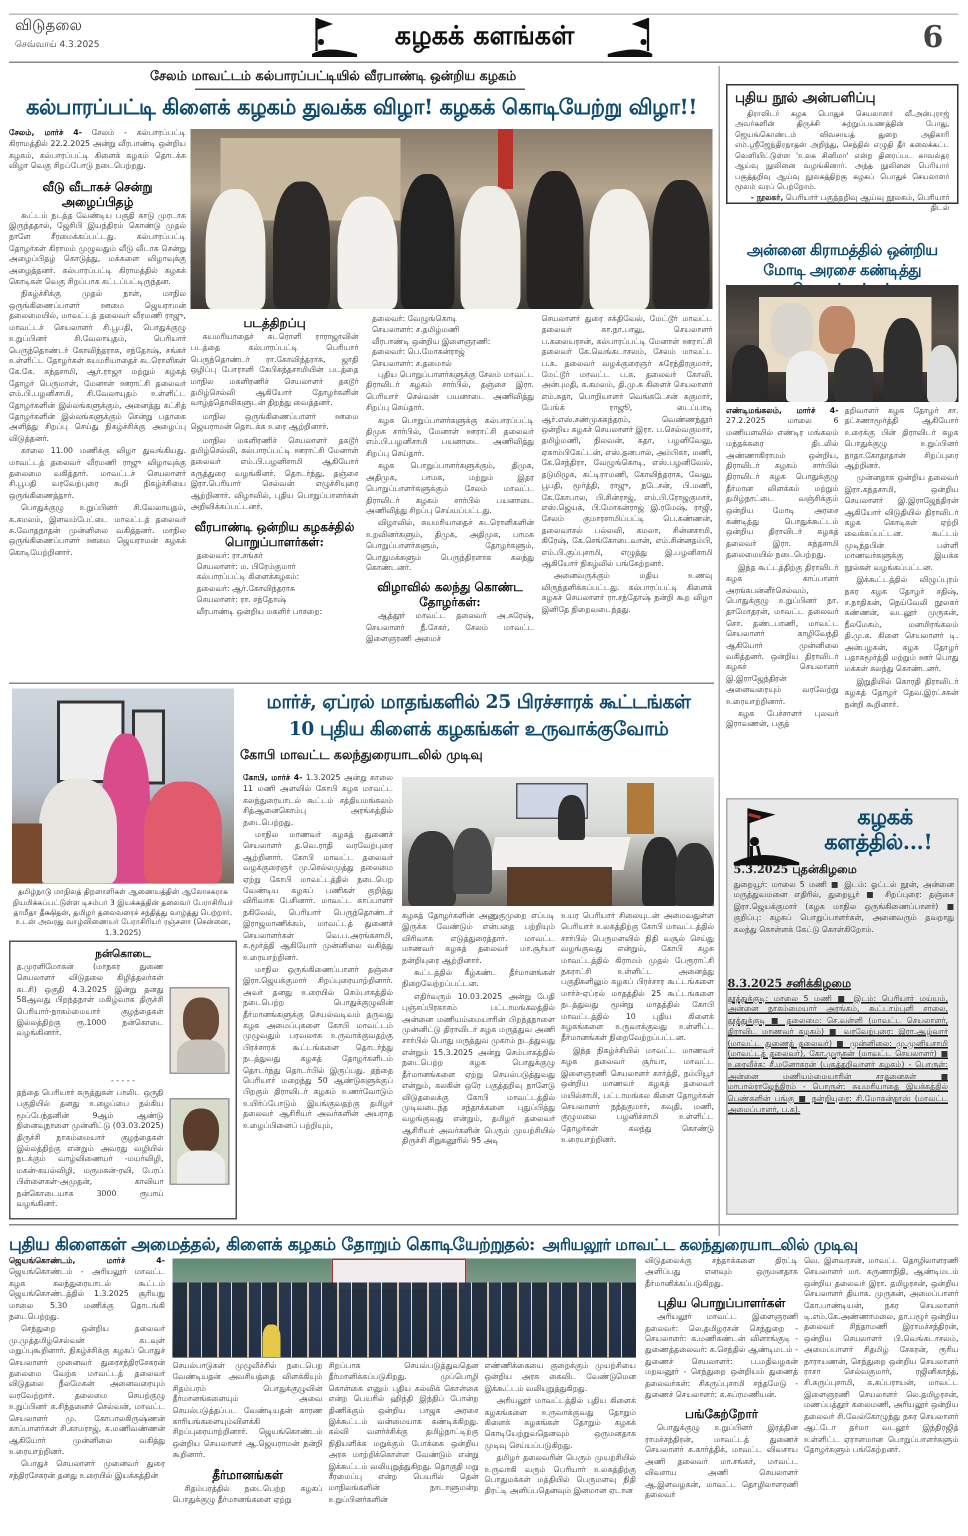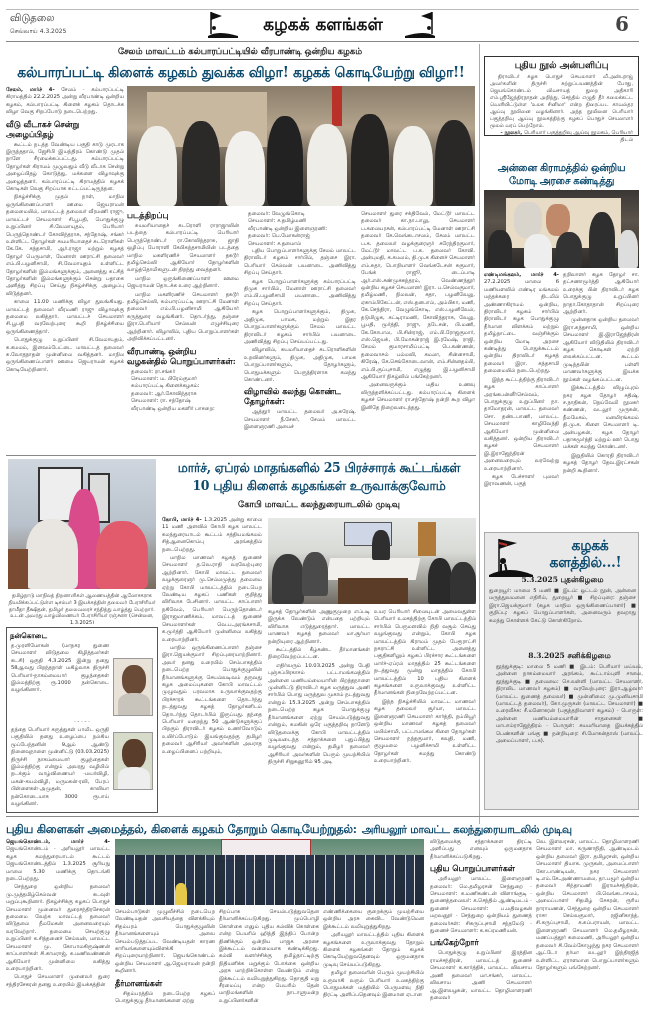--- a/index.html
+++ b/index.html
@@ -2,29 +2,29 @@
 <html><head>
 <meta charset="utf-8">
 <style>
   * { box-sizing: border-box; margin: 0; padding: 0; }
   html, body { width: 645px; height: 1024px; background: #fff; overflow: hidden; }
   body { font-family: "DejaVu Serif", serif; color: #111; position: relative; }
   .abs { position: absolute; }
   .body-text { font-family: "DejaVu Sans", sans-serif; font-size: 5.2px; line-height: 7.4px; color: #333; text-align: justify; overflow: hidden; }
   .body-text p { text-indent: 8px; margin-bottom: 1px; }
   .dateline { font-weight: bold; color: #111; }
-  .subhead { font-family: "DejaVu Serif", serif; font-weight: bold; font-size: 8px; line-height: 10px; text-align: left; color: #111; margin: 3px 0 2px; }
+  .subhead { font-family: "DejaVu Serif", serif; font-weight: bold; font-size: 8px; line-height: 10px; text-align: center; color: #111; margin: 3px 0 2px; }
   .photo { position: absolute; overflow: hidden; }
   .rule { position: absolute; background: #888; }
   .mast-left { left: 10px; top: 12px; font-family: "DejaVu Sans", sans-serif; }
   .mast-paper { font-size: 10px; color: #333; }
   .mast-date { font-size: 6px; color: #444; margin-top: 2px; }
   .mast-title { left: 208px; top: 8px; width: 230px; height: 32px; text-align: center; font-family: "DejaVu Serif", serif; font-weight: bold; font-size: 17px; line-height: 32px; }
   .page-num { right: 16px; top: 12px; font-family: "DejaVu Serif", serif; font-weight: bold; font-size: 20px; color: #444; }
-  .h-small { font-family: "DejaVu Serif", serif; font-weight: bold; font-size: 9px; text-align: center; color: #222; }
+  .h-small { font-family: "DejaVu Serif", serif; font-weight: bold; font-size: 9px; color: #222; }
   .h-big { font-family: "DejaVu Serif", serif; font-weight: bold; text-align: center; color: #0c4a6e; letter-spacing: -0.3px; }
   .boxed { position: absolute; border: 1px solid #555; }
   .caption { font-family: "DejaVu Sans", sans-serif; font-size: 5.2px; line-height: 7px; color: #333; text-align: center; }
   .person { position: absolute; border-radius: 45% 45% 10% 10%; }
   .kalam-box { background: #e9e9e9; }
 </style>
 </head>
 <body>
 
 <div class="abs mast-left">
@@ -76,21 +76,21 @@
   <div class="person" style="left:224px;top:28px;width:38px;height:92px;background:#262422;"></div>
   <div class="person" style="left:266px;top:40px;width:40px;height:80px;background:#f1efea;"></div>
   <div class="person" style="left:308px;top:34px;width:38px;height:86px;background:#2a2826;"></div>
 </div>
 
 <div class="abs body-text" style="left:127px;top:210px;width:112px;height:244px;">
   <div class="subhead" style="margin-top:0">படத்திறப்பு</div>
   <p>சுயமரியாதைச் சுடரொளி ராராஜாவின் படத்தை கல்பாரப்பட்டி பெரியார் பெருந்தொண்டர் ரா.கோவிந்தராசு, ஜாதி ஒழிப்பு போராளி கேபிகந்தசாமியின் படத்தை மாநில மகளிரணிச் செயலாளர் தகடூர் தமிழ்செல்வி ஆகியோர் தோழர்களின் வாழ்த்தொலிகளுடன் திறந்து வைத்தனர்.</p>
   <p>மாநில ஒருங்கிணைப்பாளர் ஊமை ஜெயராமன் தொடக்க உரை ஆற்றினார்.</p>
   <p>மாநில மகளிரணிச் செயலாளர் தகடூர் தமிழ்செல்வி, கல்பாரப்பட்டி ஊராட்சி மேனாள் தலைவர் எம்.பி.பழனிசாமி ஆகியோர் கருத்துரை வழங்கினர். தொடர்ந்து, தஞ்சை இரா.பெரியார் செல்வன் எழுச்சியுரை ஆற்றினார். விழாவில், புதிய பொறுப்பாளர்கள் அறிவிக்கப்பட்டனர்.</p>
-  <div class="subhead">வீரபாண்டி ஒன்றிய வழகன்தில் பொறுப்பாளர்கள்:</div>
+  <div class="subhead">வீரபாண்டி ஒன்றிய கழகச்தில் பொறுப்பாளர்கள்:</div>
   <div style="padding-left:4px;">
     <div>தலைவர்: ரா.சங்கர்</div>
     <div>செயலாளர்: ம. பிரேம்குமார்</div>
     <div>கல்பாரப்பட்டி கிளைக்கழகம்:</div>
     <div>தலைவர்: ஆர்.கோவிந்தராசு</div>
     <div>செயலாளர்: ரா. சந்தோஷ்</div>
     <div>வீரபாண்டி ஒன்றிய மகளிர் பாசறை:</div>
   </div>
 </div>
 
@@ -161,21 +161,21 @@
         <circle cx="14" cy="24" r="3" fill="#111"></circle>
         <path d="M12 27 L12 36 M16 27 L18 36" stroke="#111" stroke-width="2"></path>
       </svg>
   </div>
   <div class="abs h-big" style="left:60px;top:4px;width:90px;font-size:14px;line-height:17px;">கழகக்</div>
   <div class="abs h-big" style="left:48px;top:21px;width:105px;font-size:14px;line-height:17px;">களத்தில்...!</div>
   <div class="abs" style="left:4px;top:42px;width:147px;">
     <div class="h-small" style="font-size:7.5px;">5.3.2025 புதன்கிழமை</div>
     <div class="body-text" style="height:42px;margin-top:2px;">துறையூர்: மாலை 5 மணி ■ இடம்: ஓட்டல் நூன், அன்னை மருத்துவமனை எதிரில், துறையூர் ■ சிறப்புரை: தஞ்சை இரா.ஜெயக்குமார் (கழக மாநில ஒருங்கிணைப்பாளர்) ■ குறிப்பு: கழகப் பொறுப்பாளர்கள், அனைவரும் தவறாது கலந்து கொள்ளக் கேட்டு கொள்கிறோம்.</div>
   </div>
-  <div class="abs" style="left:11px;top:118px;width:147px;">
+  <div class="abs" style="left:0;top:118px;width:147px;text-decoration:underline;">
     <div class="h-small" style="font-size:7.5px;">8.3.2025 சனிக்கிழமை</div>
     <div class="body-text" style="height:112px;margin-top:2px;">தூத்துக்குடி: மாலை 5 மணி ■ இடம்: பெரியார் மய்யம், அன்னை நாகம்மையார் அரங்கம், கூட்டாம்புளி சாலை, தூத்துக்குடி ■ தலைமை: செ.வள்ளி (மாவட்ட செயலாளர், திராவிட மாணவர் கழகம்) ■ வரவேற்புரை: இரா.ஆழ்வார் (மாவட்ட துணைத் தலைவர்) ■ முன்னிலை: மு.முனியசாமி (மாவட்டத் தலைவர்), கோ.முருகன் (மாவட்ட செயலாளர்) ■ உரைவீச்சு: சீ.மனோகரன் (பகுத்தறிவாளர் கழகம்) - பொருள்: அன்னை மணியம்மையாரின் சாதனைகள் ■ மாபால்ராஜேந்திரம் - பொருள்: சுயமரியாதை இயக்கத்தில் பெண்களின் பங்கு ■ நன்றியுரை: சி.மோகன்தாஸ் (மாவட்ட அமைப்பாளர், ப.க).</div>
   </div>
 </div>
 
 <div class="rule" style="left:6px;top:455px;width:470px;height:1px;"></div>
 <div class="photo" style="left:8px;top:459px;width:148px;height:130px;background:linear-gradient(180deg,#cfd6de 0%,#b9c2cc 50%,#7b6b5c 100%);">
   <div class="abs" style="left:30px;top:8px;width:45px;height:55px;background:#eee;border:2px solid #333;"></div>
   <div class="abs" style="left:80px;top:14px;width:22px;height:50px;background:#ddd;border:2px solid #333;"></div>
   <div class="person" style="left:60px;top:30px;width:32px;height:100px;background:#d94b8a;"></div>

